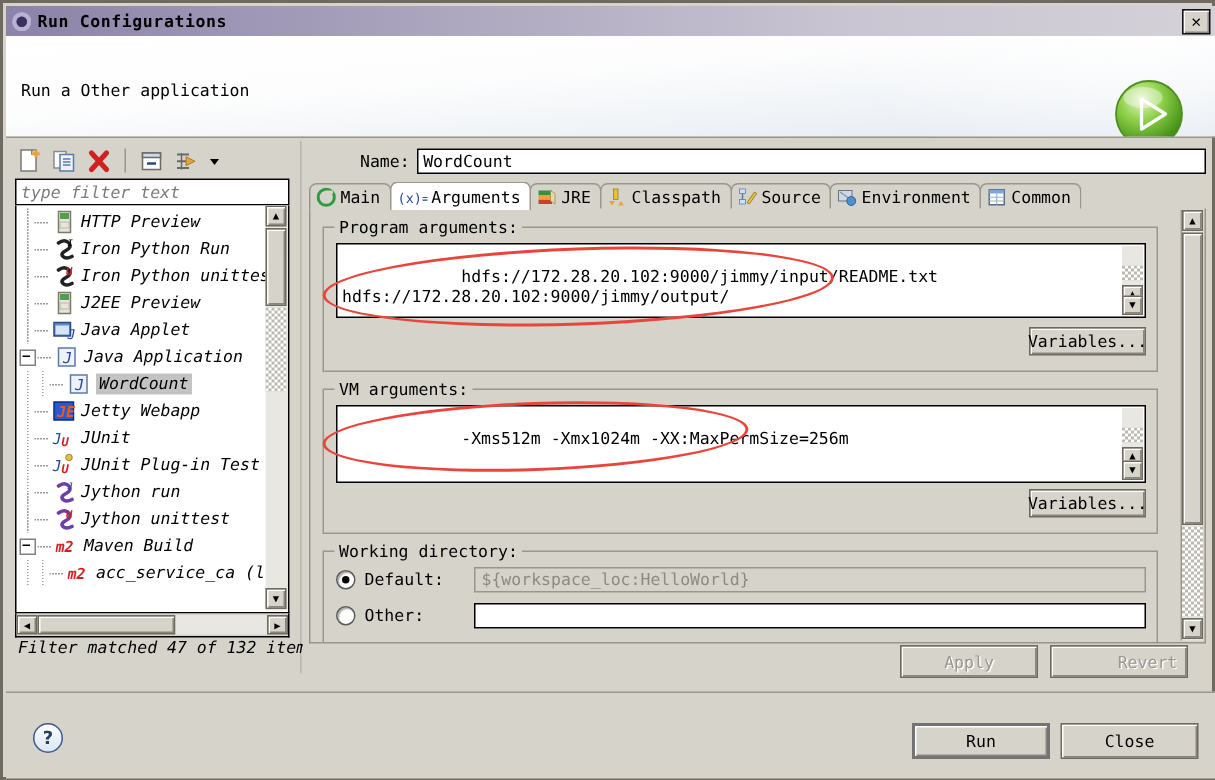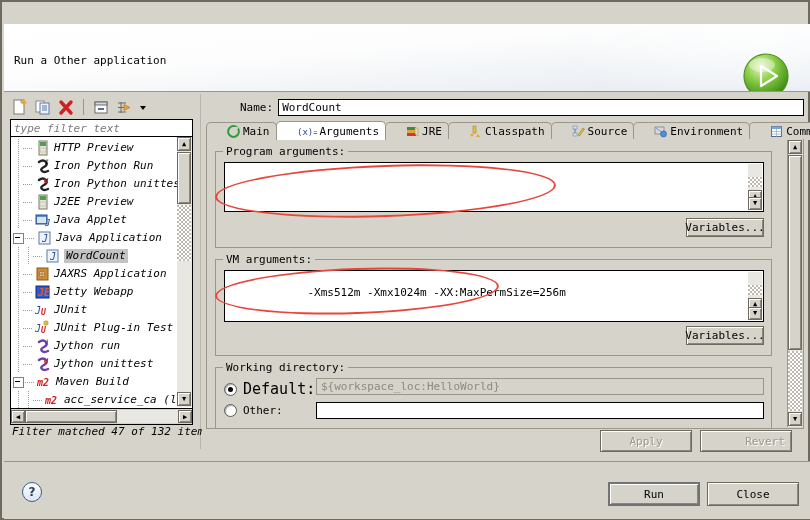--- a/index.html
+++ b/index.html
@@ -175,21 +175,21 @@
     font-family:"DejaVu Sans Mono","Liberation Mono",monospace;
     display:flex;align-items:center;
   }
   .tabs{
     position:absolute;left:2px;top:27px;width:598px;height:19px;
     display:flex;align-items:flex-end;
     border-bottom:1px solid #9a968c;
   }
   .tab{
     height:18px;display:flex;align-items:center;gap:3px;
-    padding:0 6px 0 20px;
+    padding:0 6px 0 4px;
     border:1px solid #9a968c;border-bottom:none;
     border-radius:5px 5px 0 0;
     background:#d6d3ca;
     font-size:11px;cursor:pointer;box-sizing:border-box;
     margin-right:-1px;
   }
   .tab.active{
     background:#fff;height:19px;position:relative;z-index:2;
     border-color:#9a968c;
   }
@@ -301,20 +301,28 @@
   }
   .sep-v{
     position:absolute;left:196px;top:2px;width:1px;height:355px;background:#b9b5ac;
   }
 </style>
 </head>
 <body>
 
 <div class="dialog">
 
+  <div class="titlebar">
+    <span class="title-icon">
+      <span class="gear"></span>
+        <span class="hole"></span>
+    </span>
+    <span class="title-text">Run Configurations</span>
+    <div class="title-close">✕</div>
+  </div>
 
   <div class="header">
     <div class="header-sub">Run a Other application</div>
     <svg class="run-badge" viewBox="0 0 48 48">
       <defs>
         <radialGradient id="gball" cx="38%" cy="28%" r="72%">
           <stop offset="0%" stop-color="#e6f7c8"></stop>
           <stop offset="45%" stop-color="#8ed04a"></stop>
           <stop offset="100%" stop-color="#3f8c14"></stop>
         </radialGradient>
@@ -444,30 +452,20 @@
               <span class="ticon"><svg viewBox="0 0 16 16" width="16" height="16">
                   <rect x="2" y="2" width="11" height="12" fill="#eef3fb" stroke="#5a7aa8"></rect>
                   <text x="5" y="12" font-size="10" fill="#2a4a9a" font-family="monospace">J</text>
                 </svg></span>
               <span class="tlabel sel">WordCount</span>
             </div>
             <div class="trow">
               <span class="guide"></span>
               <span class="elbow"></span>
               <span class="ticon"><svg viewBox="0 0 16 16" width="16" height="16">
-                  <rect x="2" y="2" width="11" height="12" fill="#cf8a3a" stroke="#8a5a10"></rect>
-                  <circle cx="7" cy="8" r="3" fill="#e8c8a0" stroke="#8a5a10" stroke-width=".6"></circle>
-                  <path d="M4 8 h6 M7 5 v6" stroke="#8a5a10" stroke-width=".6"></path>
-                </svg></span>
-              <span class="tlabel">JAXRS Application</span>
-            </div>
-            <div class="trow">
-              <span class="guide"></span>
-              <span class="elbow"></span>
-              <span class="ticon"><svg viewBox="0 0 16 16" width="16" height="16">
                   <rect x="1" y="2" width="13" height="12" fill="#2a5ad0" stroke="#102a80"></rect>
                   <text x="3" y="12" font-size="10" fill="#e85a20" font-family="monospace" font-weight="bold">JE</text>
                 </svg></span>
               <span class="tlabel">Jetty Webapp</span>
             </div>
             <div class="trow">
               <span class="guide"></span>
               <span class="elbow"></span>
               <span class="ticon"><svg viewBox="0 0 16 16" width="16" height="16">
                   <text x="0" y="12" font-size="10" fill="#2a4a9a" font-family="monospace">J</text>
@@ -605,20 +603,22 @@
               </svg></span>
             <span>Common</span>
           </div>
         </div>
 
       <div class="tabbody">
 
         <div class="group" style="left:8px;top:12px;width:557px;height:97px;">
           <span class="group-title">Program arguments:</span>
           <div class="ta" style="left:8px;top:10px;width:540px;height:50px;">
+            <span>hdfs://172.28.20.102:9000/jimmy/input/README.txt
+hdfs://172.28.20.102:9000/jimmy/output/</span>
             <div class="ta-scroll">
               <div class="sb-arrow" style="width:14px;height:13px;">▲</div>
               <div style="position:absolute;left:0;top:13px;width:14px;height:10px;background:repeating-conic-gradient(#fff 0% 25%,#bdb9b0 0% 50%) 0 0/4px 4px;"></div>
               <div class="sb-arrow" style="position:absolute;left:0;bottom:0;width:14px;height:13px;">▼</div>
             </div>
           </div>
           <div class="varbtn" style="left:470px;top:66px;width:78px;">Variables...</div>
         </div>
 
         <div class="group" style="left:8px;top:120px;width:557px;height:97px;">
@@ -631,21 +631,21 @@
               <div class="sb-arrow" style="position:absolute;left:0;bottom:0;width:14px;height:13px;">▼</div>
             </div>
           </div>
           <div class="varbtn" style="left:470px;top:66px;width:78px;">Variables...</div>
         </div>
 
         <div class="group" style="left:8px;top:228px;width:557px;height:70px;">
           <span class="group-title">Working directory:</span>
           <div style="position:absolute;left:8px;top:12px;display:flex;align-items:center;gap:6px;">
             <span class="radio on"></span>
-            <span style="font-size:15px;">Default:</span>
+            <span style="font-size:11px;">Default:</span>
           </div>
           <div class="rofield" style="left:100px;top:10px;width:448px;">
             <span>${workspace_loc:HelloWorld}</span>
           </div>
           <div style="position:absolute;left:8px;top:36px;display:flex;align-items:center;gap:6px;">
             <span class="radio"></span>
             <span style="font-size:11px;">Other:</span>
           </div>
           <div style="position:absolute;left:100px;top:34px;width:448px;height:17px;background:#fff;border:1px solid #000;box-sizing:border-box;">
             <span style="font-size:11px;padding-left:3px;"></span>

